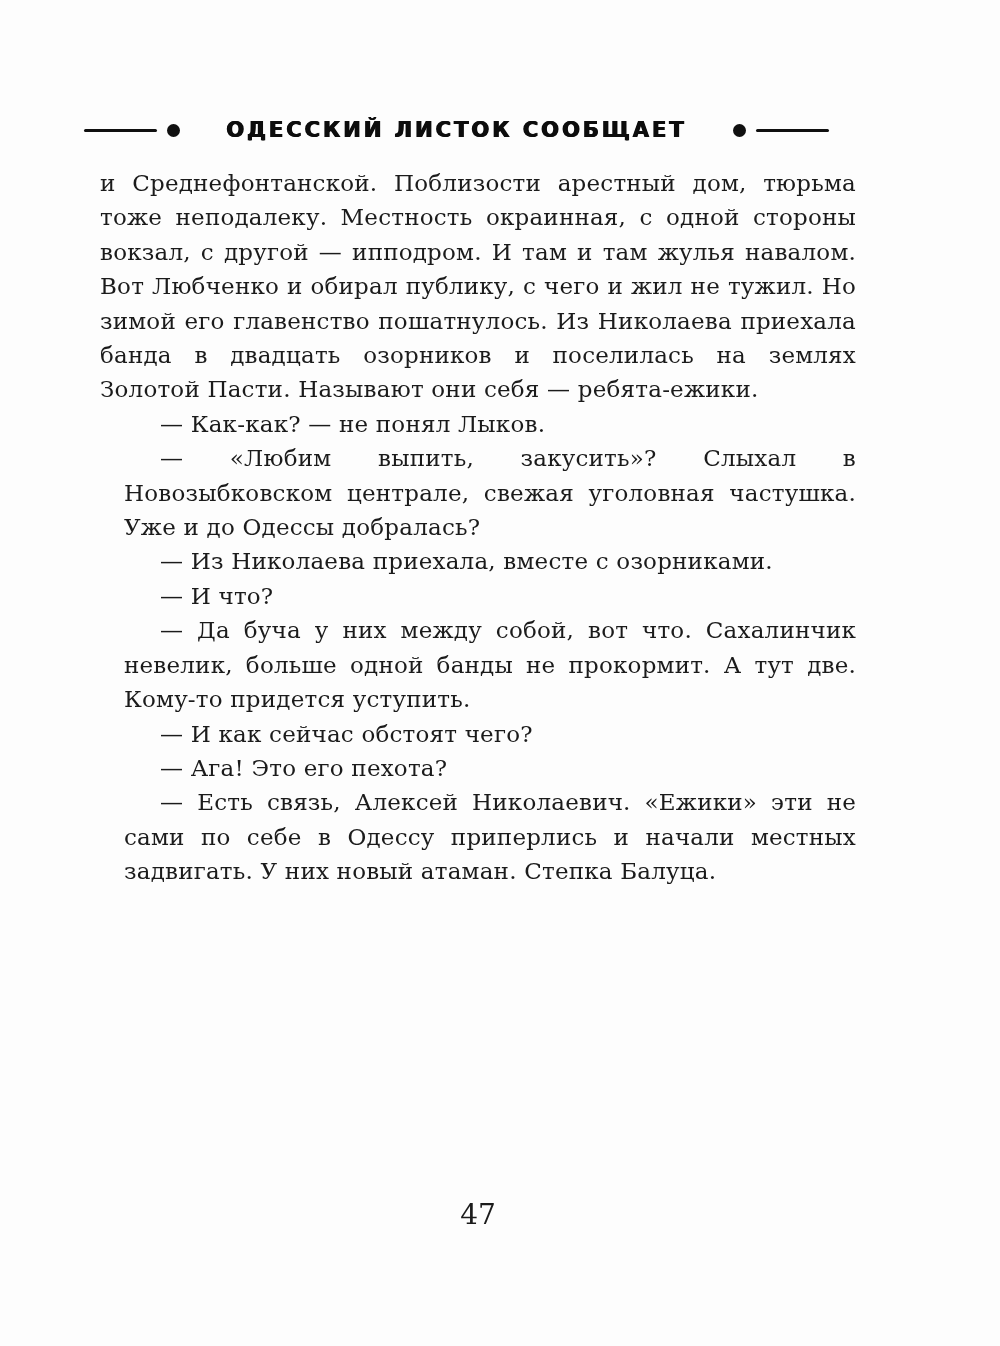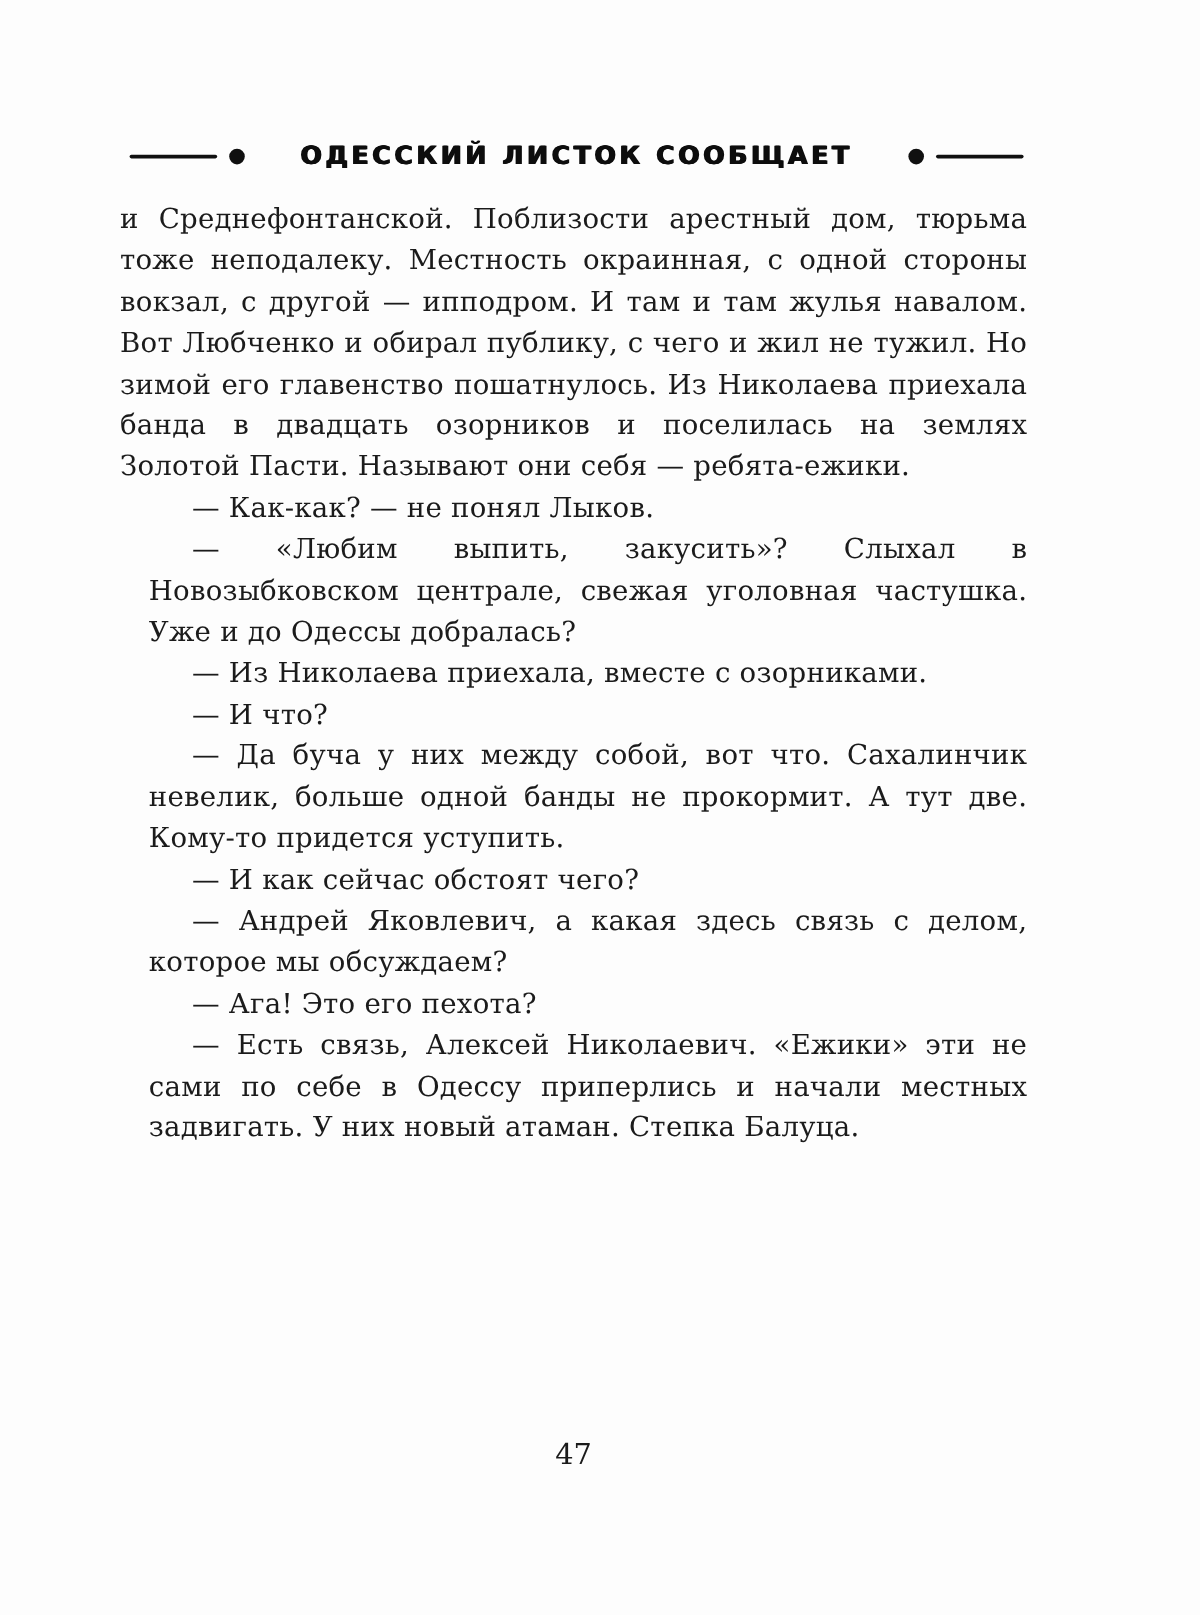--- a/index.html
+++ b/index.html
@@ -13,21 +13,21 @@
     height: 1346px;
     margin: 0 auto;
     background: #fdfdfd;
     color: #1b1b1b;
     font-family: "DejaVu Serif", "Liberation Serif", serif;
     overflow: hidden;
   }
   .running-head {
     position: absolute;
     top: 118px;
-    left: 108px;
+    left: 84px;
     width: 745px;
     display: flex;
     align-items: center;
     text-align: center;
   }
   .rule {
     flex: 1;
     height: 3px;
     background: #101010;
     border-radius: 2px;
@@ -70,21 +70,21 @@
   .content p.indent {
     text-indent: 36px;
     margin-left: 24px;
   }
   .page-number {
     position: absolute;
     top: 1198px;
     left: 100px;
     width: 756px;
     text-align: center;
-    font-size: 24px;
+    font-size: 28px;
     color: #1b1b1b;
   }
 </style>
 </head>
 <body>
 
 <div class="page">
 
   <div class="running-head">
     <div class="rule left"></div>
@@ -95,20 +95,19 @@
   </div>
 
   <div class="content">
     <p class="no-indent">и Среднефонтанской. Поблизости арестный дом, тюрьма тоже неподалеку. Местность окраинная, с одной стороны вокзал, с другой — ипподром. И там и там жулья навалом. Вот Любченко и обирал публику, с чего и жил не тужил. Но зимой его главенство пошатнулось. Из Николаева приехала банда в двадцать озорников и поселилась на землях Золотой Пасти. Называют они себя — ребята-ежики.</p>
     <p class="indent">— Как-как? — не понял Лыков.</p>
     <p class="indent">— «Любим выпить, закусить»? Слыхал в Новозыбковском централе, свежая уголовная частушка. Уже и до Одессы добралась?</p>
     <p class="indent">— Из Николаева приехала, вместе с озорниками.</p>
     <p class="indent">— И что?</p>
     <p class="indent">— Да буча у них между собой, вот что. Сахалинчик невелик, больше одной банды не прокормит. А тут две. Кому-то придется уступить.</p>
     <p class="indent">— И как сейчас обстоят чего?</p>
-    <p class="indent">— Андрей Яковлевич, а какая здесь связь с делом, которое мы обсуждаем?</p>
     <p class="indent">— Ага! Это его пехота?</p>
     <p class="indent">— Есть связь, Алексей Николаевич. «Ежики» эти не сами по себе в Одессу приперлись и начали местных задвигать. У них новый атаман. Степка Балуца.</p>
   </div>
 
   <div class="page-number">47</div>
 
 </div>
 
 </body></html>

